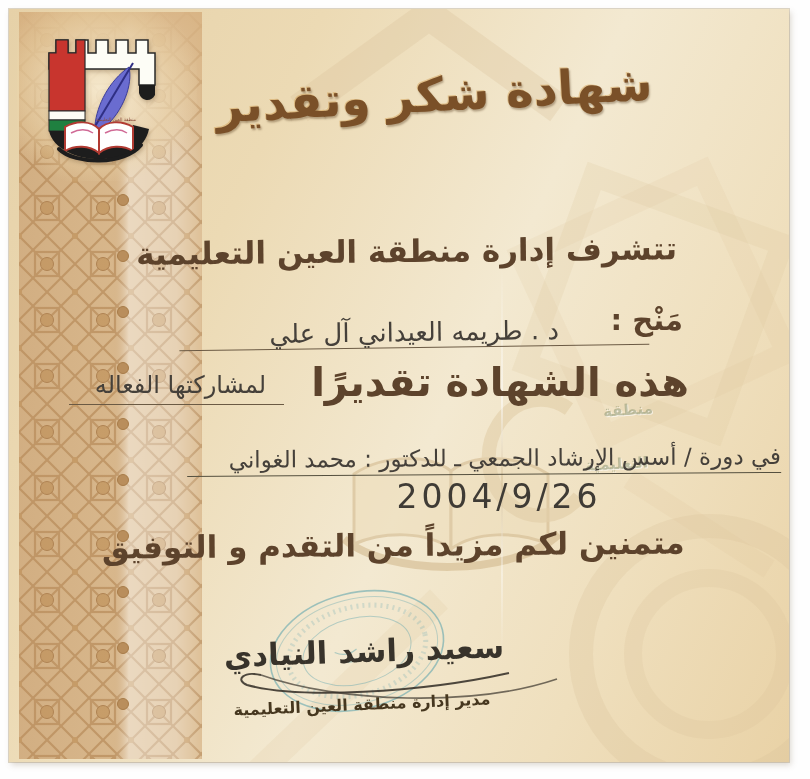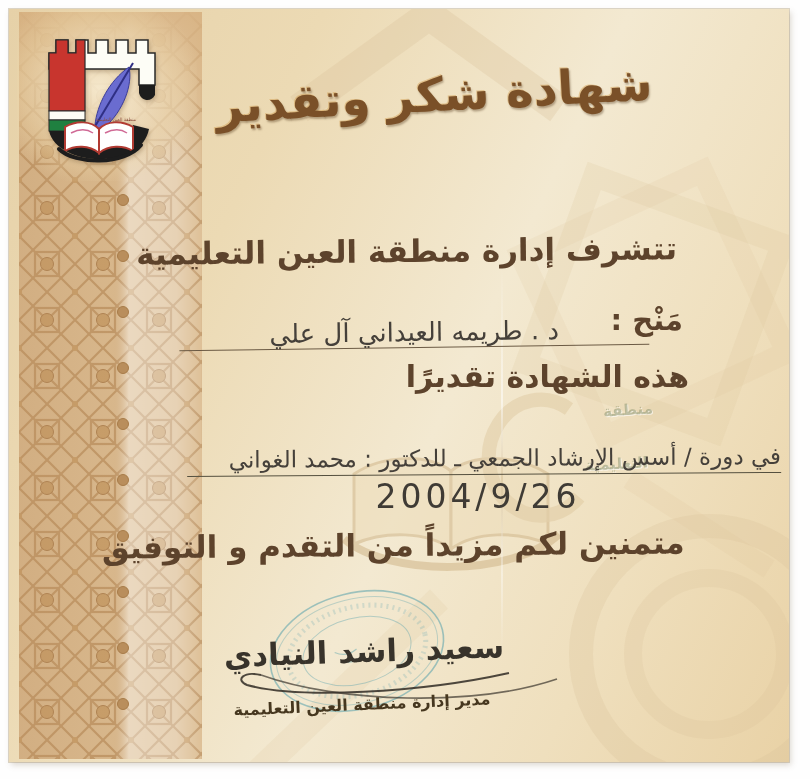--- a/index.html
+++ b/index.html
@@ -30,29 +30,29 @@
   .hand{color:#45403a;font-weight:500;}
   .intro{right:112px;top:224px;font-size:31px;transform:rotate(-.6deg);}
   .grant-label{right:106px;top:294px;font-size:29px;}
   .name-line{
     left:170px;top:288px;width:470px;height:50px;
     border-bottom:1.6px solid #6b5a44;text-align:center;
     display:flex;align-items:flex-end;justify-content:center;
     font-size:26px;transform:rotate(-.8deg);
   }
   .appr-row{right:100px;top:350px;display:flex;flex-direction:row;align-items:flex-end;gap:14px;}
-  .appr-printed{font-size:30px;white-space:nowrap;}
+  .appr-printed{font-size:40px;white-space:nowrap;margin-left:13px;}
   .appr-hand{font-size:24px;border-bottom:1.6px solid #6b5a44;padding:0 18px 5px 26px;white-space:nowrap;}
   .course-line{
     left:178px;right:8px;top:414px;height:48px;
     border-bottom:1.6px solid #55503f;text-align:right;
     display:flex;align-items:flex-end;justify-content:flex-start;
     font-size:23px;padding-bottom:3px;transform:rotate(-.4deg);
   }
-  .date-line{left:363px;top:468px;width:212px;direction:ltr;text-align:center;
+  .date-line{left:384px;top:468px;width:212px;direction:ltr;text-align:center;
     font-size:33px;color:#3f3b35;font-weight:500;letter-spacing:4px;}
   .closing{right:104px;top:518px;font-size:31px;transform:rotate(-.5deg);}
   .stamp{position:absolute;left:248px;top:572px;z-index:5;}
   .signature-name{
     position:absolute;left:208px;top:624px;width:294px;z-index:7;
     direction:rtl;text-align:center;font-size:31px;color:#38332b;font-weight:600;
     transform:rotate(-2deg);
   }
   .flourish{position:absolute;left:200px;top:648px;z-index:6;}
   .signature-title{
@@ -163,20 +163,21 @@
 
     <div class="txt printed intro">تتشرف إدارة منطقة العين التعليمية</div>
 
     <div class="txt printed grant-label">مَنْح :</div>
     <div class="txt hand name-line">
       <span>د . طريمه العيداني آل علي</span>
     </div>
 
     <div class="txt appr-row">
       <span class="printed appr-printed">هذه الشهادة تقديرًا</span>
+      <span class="hand appr-hand">لمشاركتها الفعاله</span>
     </div>
 
     <div class="txt hand course-line">
       <span>في دورة / أسس الإرشاد الجمعي ـ للدكتور : محمد الغواني</span>
     </div>
 
     <div class="txt date-line">2004/9/26</div>
 
     <div class="txt printed closing">متمنين لكم مزيداً من التقدم و التوفيق</div>
 

